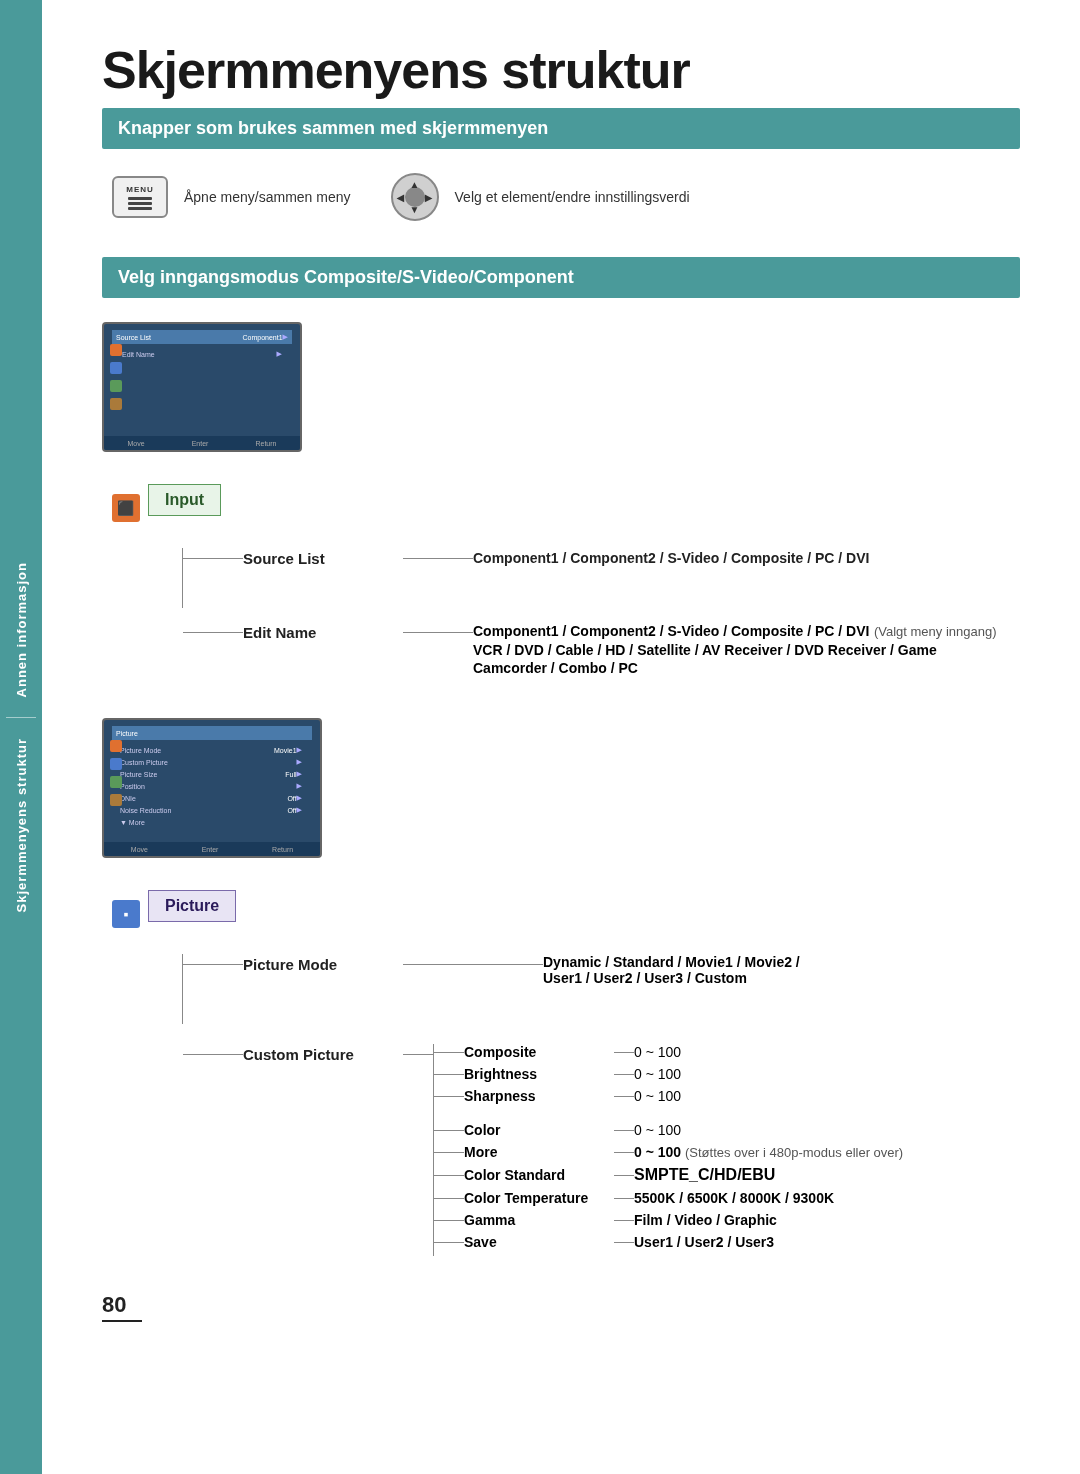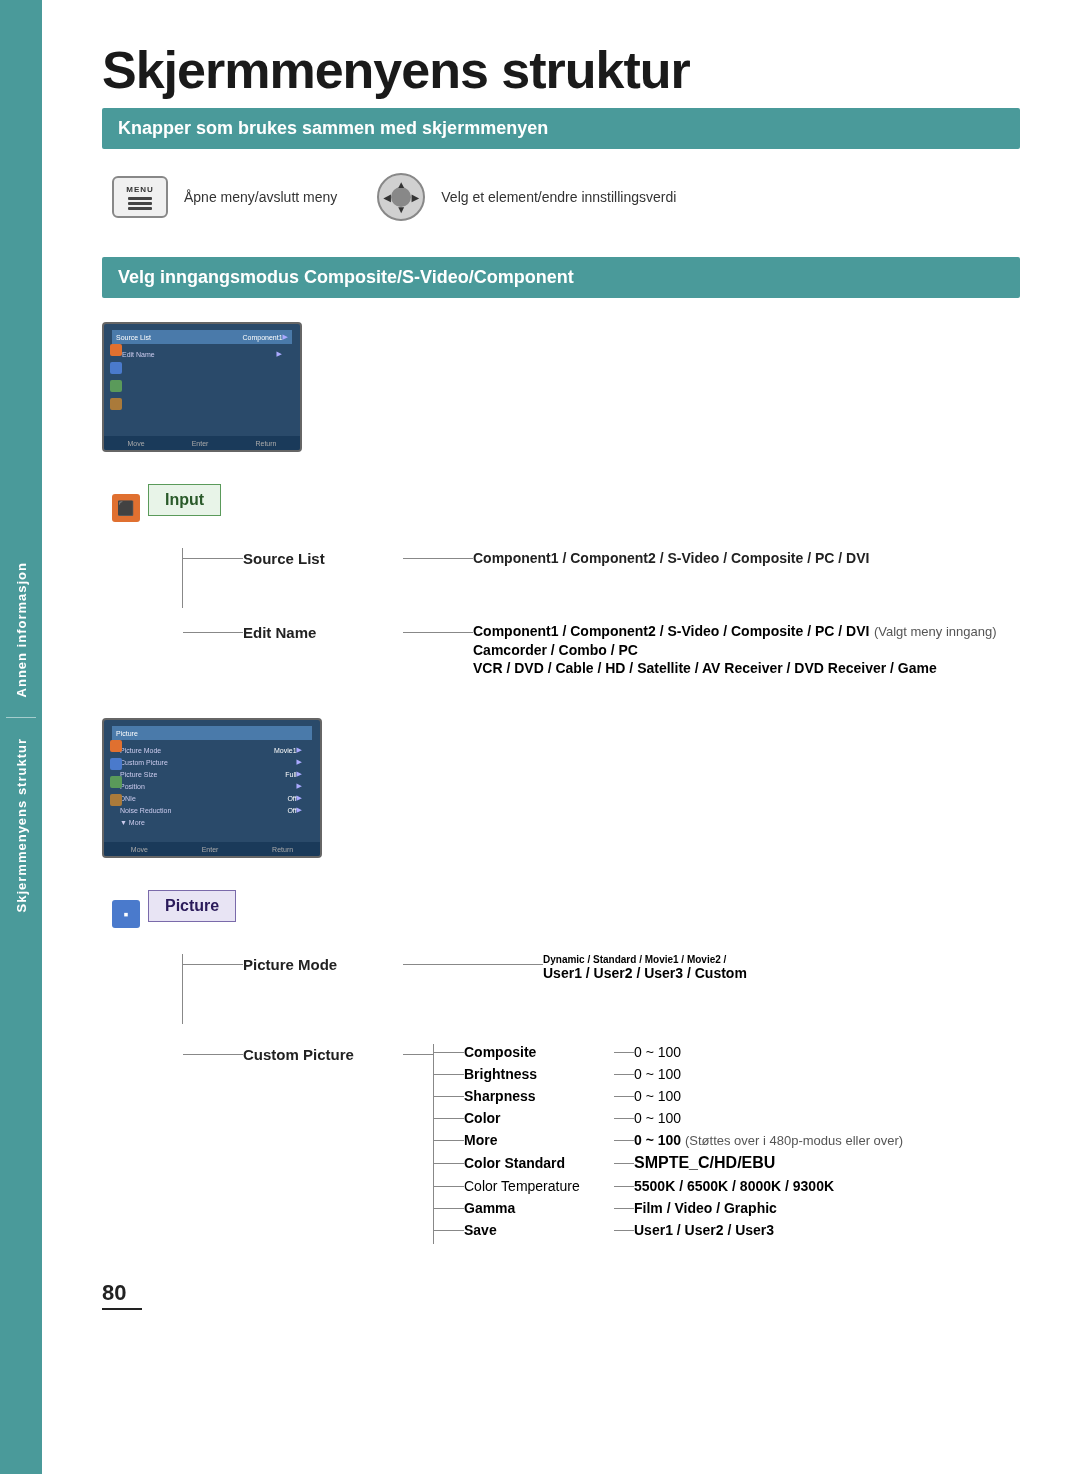--- a/index.html
+++ b/index.html
@@ -342,21 +342,21 @@
 
       <div class="button-group">
         <div class="menu-btn">
           <span class="menu-btn-label">MENU</span>
           <div class="menu-btn-bars">
             <div class="menu-btn-bar"></div>
             <div class="menu-btn-bar"></div>
             <div class="menu-btn-bar"></div>
           </div>
         </div>
-        <span class="button-desc">Åpne meny/avslutt meny</span>
+        <span class="button-desc">Åpne meny/sammen meny</span>
       </div>
 
       <div class="button-group">
         <div class="nav-btn" style="position:relative;">
           <span class="nav-btn-top">▲</span>
           <div class="nav-btn-inner"></div>
           <span class="nav-btn-bottom">▼</span>
         </div>
         <span class="button-desc">Velg et element/endre innstillingsverdi</span>
       </div>
@@ -425,22 +425,22 @@
       <div style="display:flex; align-items:flex-start;">
         <div style="width:1px;background:transparent;height:60px;margin-top:0;"></div>
         <div style="width:60px;height:1px;background:#888;margin-top:10px;flex-shrink:0;"></div>
         <span class="tree-label">Edit Name</span>
         <div style="width:70px;height:1px;background:#888;margin-top:10px;flex-shrink:0;"></div>
         <div>
           <div>
             <span style="font-size:14px;font-weight:bold;">Component1 / Component2 / S-Video / Composite / PC / DVI</span>
             <span style="font-size:13px;color:#555;">(Valgt meny inngang)</span>
           </div>
+          <div style="font-size:14px;font-weight:bold;margin-top:2px;">VCR / DVD / Cable / HD / Satellite / AV Receiver / DVD Receiver / Game</div>
           <div style="font-size:14px;font-weight:bold;margin-top:2px;">Camcorder / Combo / PC</div>
-          <div style="font-size:14px;font-weight:bold;margin-top:2px;">VCR / DVD / Cable / HD / Satellite / AV Receiver / DVD Receiver / Game</div>
         </div>
       </div>
     </div>
   </div>
 
   <div class="section-gap">
 
     <div style="display:flex; align-items:flex-start; gap:30px; margin-bottom:16px;">
       <div class="screen-mock" style="width:220px;height:140px;">
         <div class="screen-mock-header">
@@ -511,21 +511,21 @@
     </div>
 
     <div style="padding-left:80px;">
 
       <div style="display:flex; align-items:flex-start; margin-bottom:20px;">
         <div style="border-left:1px solid #888; width:1px; height:70px; position:relative; margin-top:0;"></div>
         <div style="width:60px;height:1px;background:#888;margin-top:10px;flex-shrink:0;"></div>
         <span style="font-size:15px;font-weight:bold;color:#222;min-width:160px;padding-top:2px;">Picture Mode</span>
         <div style="width:140px;height:1px;background:#888;margin-top:10px;flex-shrink:0;"></div>
         <div>
-          <div style="font-size:10px;font-weight:bold;">Dynamic / Standard / Movie1 / Movie2 /</div>
+          <div style="font-size:14px;font-weight:bold;">Dynamic / Standard / Movie1 / Movie2 /</div>
           <div style="font-size:14px;font-weight:bold;">User1 / User2 / User3 / Custom</div>
         </div>
       </div>
 
       <div style="display:flex; align-items:flex-start;">
         <div style="width:1px;height:10px;background:transparent;"></div>
         <div style="width:60px;height:1px;background:#888;margin-top:10px;flex-shrink:0;"></div>
         <span style="font-size:15px;font-weight:bold;color:#222;min-width:160px;padding-top:2px;">Custom Picture</span>
         <div style="width:30px;height:1px;background:#888;margin-top:10px;flex-shrink:0;"></div>
 
@@ -538,21 +538,21 @@
             <span style="font-size:14px;">0 ~ 100</span>
           </div>
 
           <div style="display:flex;align-items:center;margin-bottom:6px;">
             <div style="width:30px;height:1px;background:#888;"></div>
             <span style="font-size:14px;font-weight:bold;min-width:150px;">Brightness</span>
             <div style="width:20px;height:1px;background:#888;"></div>
             <span style="font-size:14px;">0 ~ 100</span>
           </div>
 
-          <div style="display:flex;align-items:center;margin-bottom:6px;">
+          <div style="display:flex;align-items:center;margin-bottom:18px;">
             <div style="width:30px;height:1px;background:#888;"></div>
             <span style="font-size:14px;font-weight:bold;min-width:150px;">Sharpness</span>
             <div style="width:20px;height:1px;background:#888;"></div>
             <span style="font-size:14px;">0 ~ 100</span>
           </div>
 
           <div style="display:flex;align-items:center;margin-bottom:6px;">
             <div style="width:30px;height:1px;background:#888;"></div>
             <span style="font-size:14px;font-weight:bold;min-width:150px;">Color</span>
             <div style="width:20px;height:1px;background:#888;"></div>
@@ -571,21 +571,21 @@
 
           <div style="display:flex;align-items:center;margin-bottom:6px;">
             <div style="width:30px;height:1px;background:#888;"></div>
             <span style="font-size:14px;font-weight:bold;min-width:150px;">Color Standard</span>
             <div style="width:20px;height:1px;background:#888;"></div>
             <span style="font-size:16px;font-weight:bold;">SMPTE_C/HD/EBU</span>
           </div>
 
           <div style="display:flex;align-items:center;margin-bottom:6px;">
             <div style="width:30px;height:1px;background:#888;"></div>
-            <span style="font-size:14px;font-weight:normal;min-width:150px;">Color Temperature</span>
+            <span style="font-size:14px;font-weight:bold;min-width:150px;">Color Temperature</span>
             <div style="width:20px;height:1px;background:#888;"></div>
             <span style="font-size:14px;font-weight:bold;">5500K / 6500K / 8000K / 9300K</span>
           </div>
 
           <div style="display:flex;align-items:center;margin-bottom:6px;">
             <div style="width:30px;height:1px;background:#888;"></div>
             <span style="font-size:14px;font-weight:bold;min-width:150px;">Gamma</span>
             <div style="width:20px;height:1px;background:#888;"></div>
             <span style="font-size:14px;font-weight:bold;">Film / Video / Graphic</span>
           </div>

